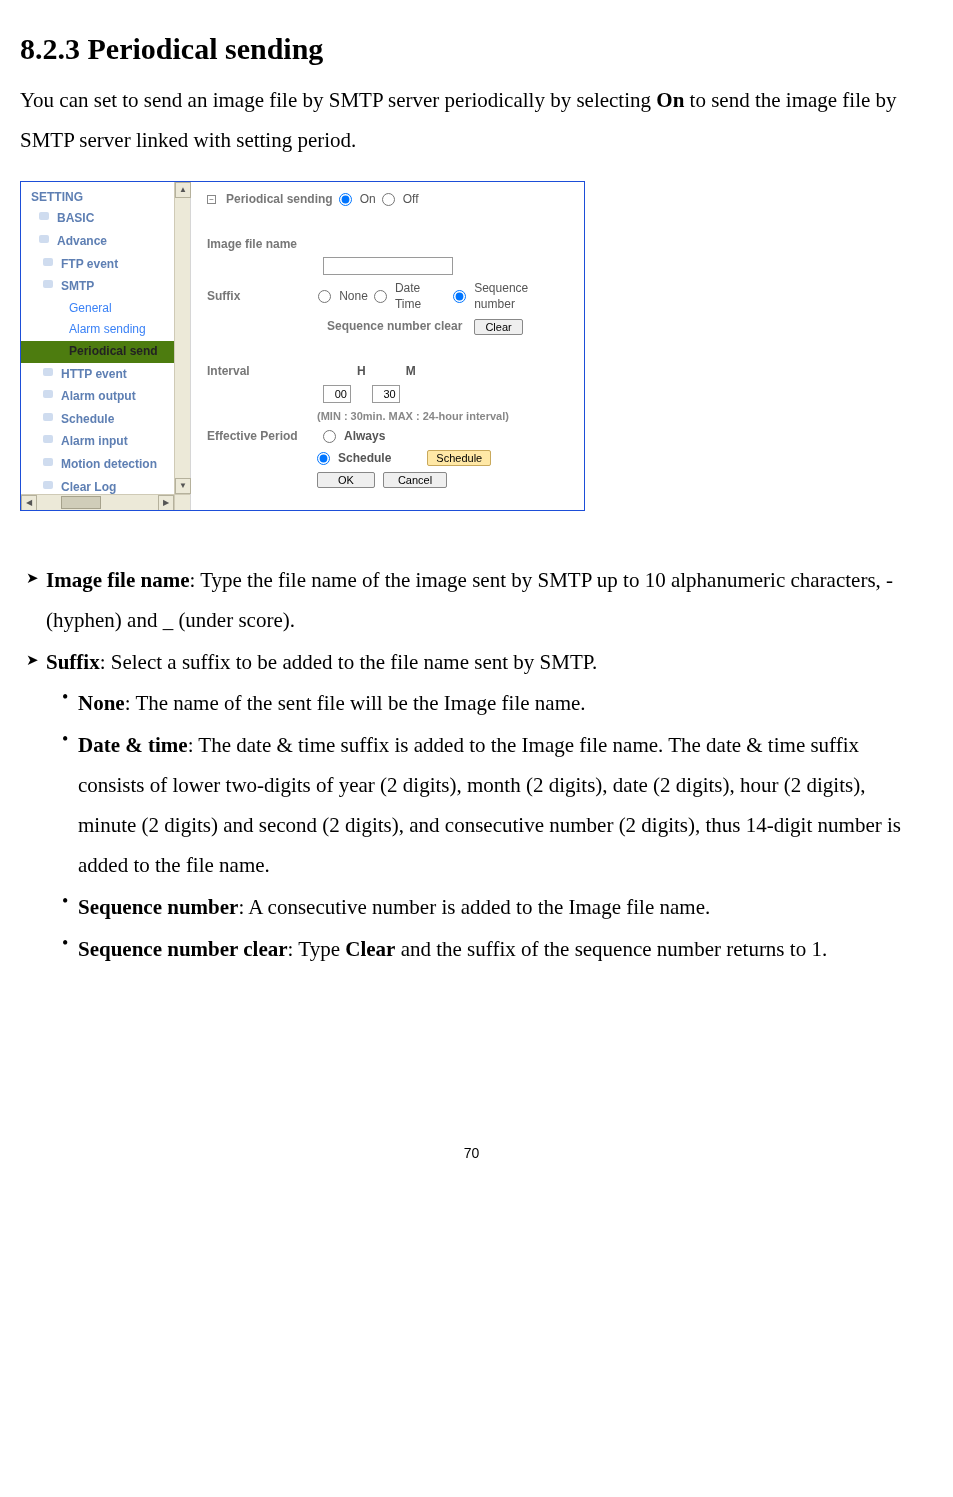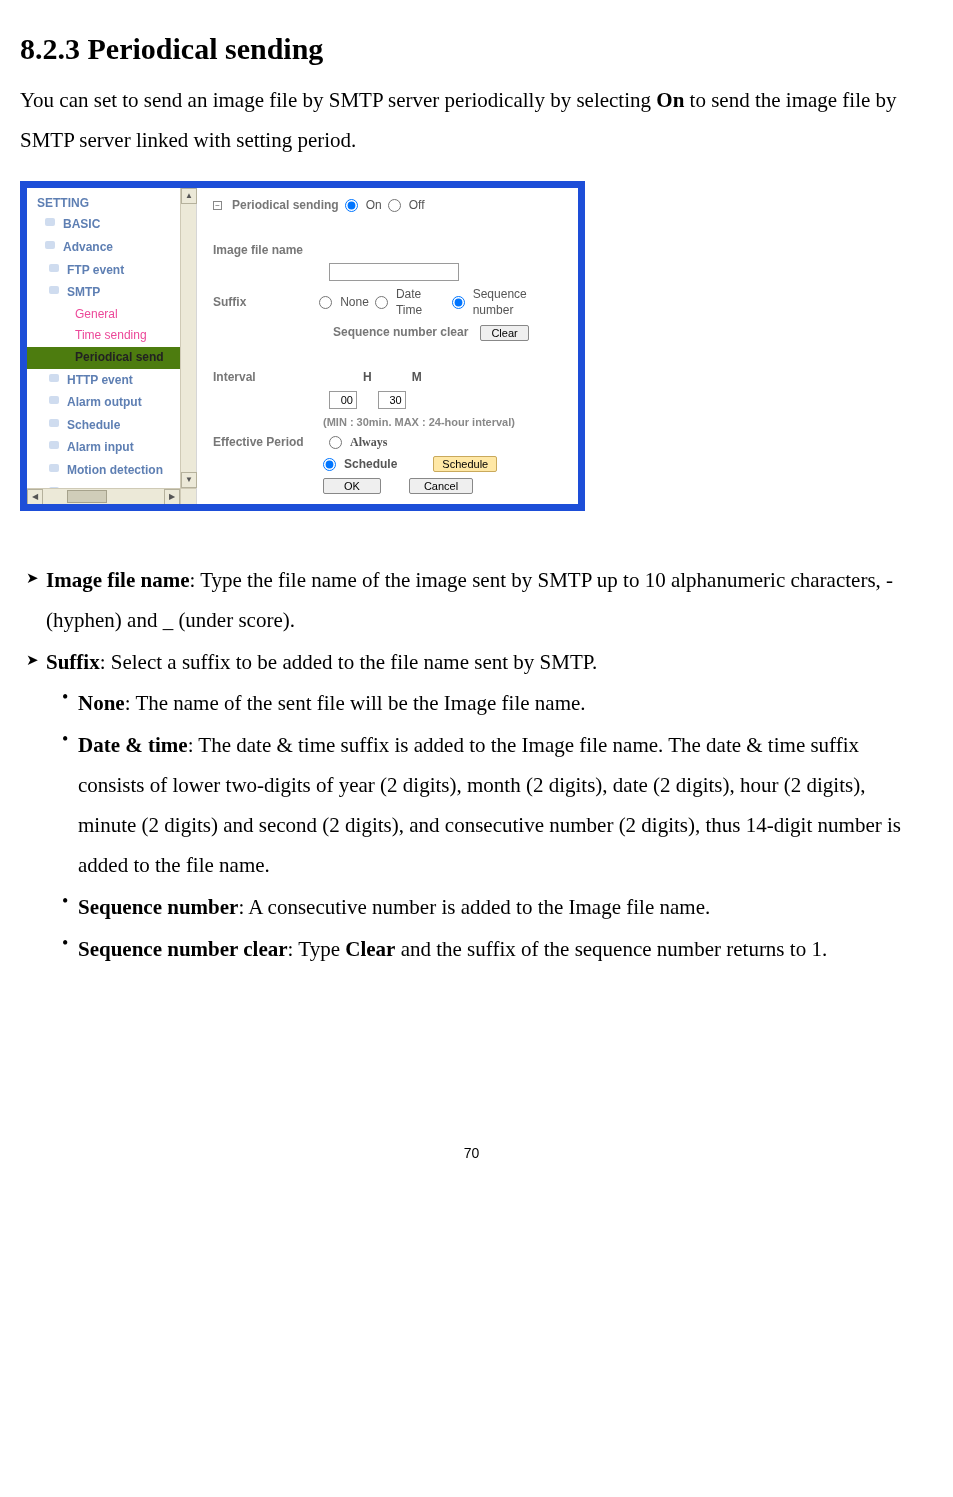--- a/index.html
+++ b/index.html
@@ -16,21 +16,21 @@
     font-size: 30px;
     font-weight: bold;
     margin: 0 0 4px 0;
   }
   .intro { margin-bottom: 20px; }
   .intro b { font-weight: bold; }
 
   
   .screenshot {
     width: 565px; height: 330px;
-    border: 7px solid #1d4ed8;
+    border: 1px solid #1d4ed8;
     background: #fff;
     display: flex;
     font-family: Arial, Helvetica, sans-serif;
     font-size: 12px;
     color: #4a4a4a;
     line-height: 1.3;
     overflow: hidden;
     margin-bottom: 50px;
     position: relative;
   }
@@ -55,21 +55,21 @@
     cursor: pointer;
   }
   .side-l2 {
     padding: 3px 10px 3px 22px;
     color: #5e7fb3;
     font-weight: bold;
     cursor: pointer;
   }
   .side-l3 {
     padding: 3px 10px 3px 48px;
-    color: #ec4899;
+    color: #3b82f6;
     cursor: pointer;
   }
   .side-active {
     font-weight: bold;
     color: #222;
     background: #4d7c0f;
   }
   .side-icon {
     display: inline-block;
     width: 14px; height: 12px;
@@ -221,21 +221,21 @@
 </div>
 
 <div class="screenshot">
   <div class="sidebar">
     <div class="sidebar-head">SETTING</div>
     <div class="side-l1"><span class="side-icon"></span><span>BASIC</span></div>
     <div class="side-l1"><span class="side-icon"></span><span>Advance</span></div>
     <div class="side-l2"><span class="side-icon"></span><span>FTP event</span></div>
     <div class="side-l2"><span class="side-icon"></span><span>SMTP</span></div>
     <div class="side-l3">General</div>
-    <div class="side-l3">Time sending</div>
+    <div class="side-l3">Alarm sending</div>
     <div class="side-l3 side-active">Periodical send</div>
     <div class="side-l2"><span class="side-icon"></span><span>HTTP event</span></div>
     <div class="side-l2"><span class="side-icon"></span><span>Alarm output</span></div>
     <div class="side-l2"><span class="side-icon"></span><span>Schedule</span></div>
     <div class="side-l2"><span class="side-icon"></span><span>Alarm input</span></div>
     <div class="side-l2"><span class="side-icon"></span><span>Motion detection</span></div>
     <div class="side-l2"><span class="side-icon"></span><span>Clear Log</span></div>
 
     <div class="vscroll">
       <div class="arrow up">▲</div>
@@ -281,28 +281,28 @@
       <span style="font-weight:bold;">H</span>
       <input type="text" style="width: 28px; text-align: right;" value="30">
       <span style="font-weight:bold;">M</span>
     </div>
     <div class="row" style="padding-left:110px;">
       <span class="hint">(MIN : 30min. MAX : 24-hour interval)</span>
     </div>
     <div class="row">
       <span class="label">Effective Period</span>
       <input type="radio" style="">
-      <span style="font-weight:bold;font-family:Liberation Serif, serif;">Always</span>
+      <span style="font-weight:bold;">Always</span>
     </div>
     <div class="row" style="padding-left:110px;">
       <input type="radio" checked="" style="">
       <span style="font-weight:bold;margin-right:30px;">Schedule</span>
       <button class="btn btn-yellow">Schedule</button>
     </div>
-    <div class="row" style="padding-left:110px;gap:28px;margin-top:4px;">
+    <div class="row" style="padding-left:110px;gap:8px;margin-top:4px;">
       <button class="btn" style="padding:1px 20px;">OK</button>
       <button class="btn" style="padding:1px 14px;">Cancel</button>
     </div>
   </div>
 </div>
 
 <div class="bullets">
   <div class="b1">
     <b>Image file name</b><span>: Type the file name of the image sent by SMTP up to 10 alphanumeric characters, - (hyphen) and _ (under score).</span>
   </div>

